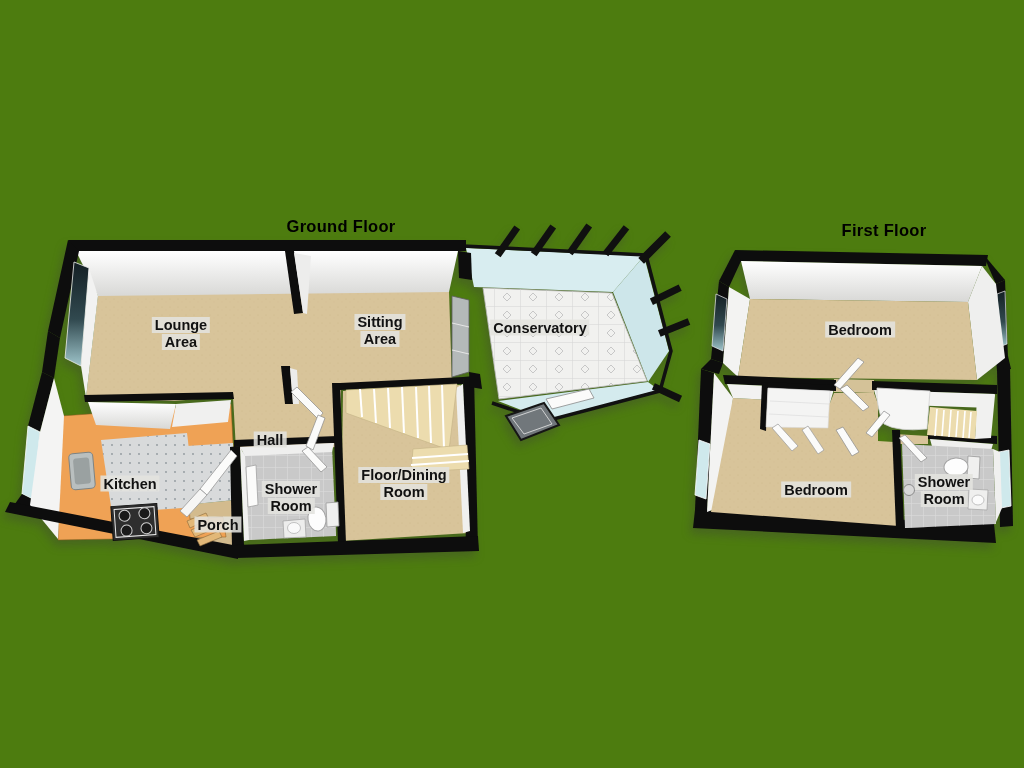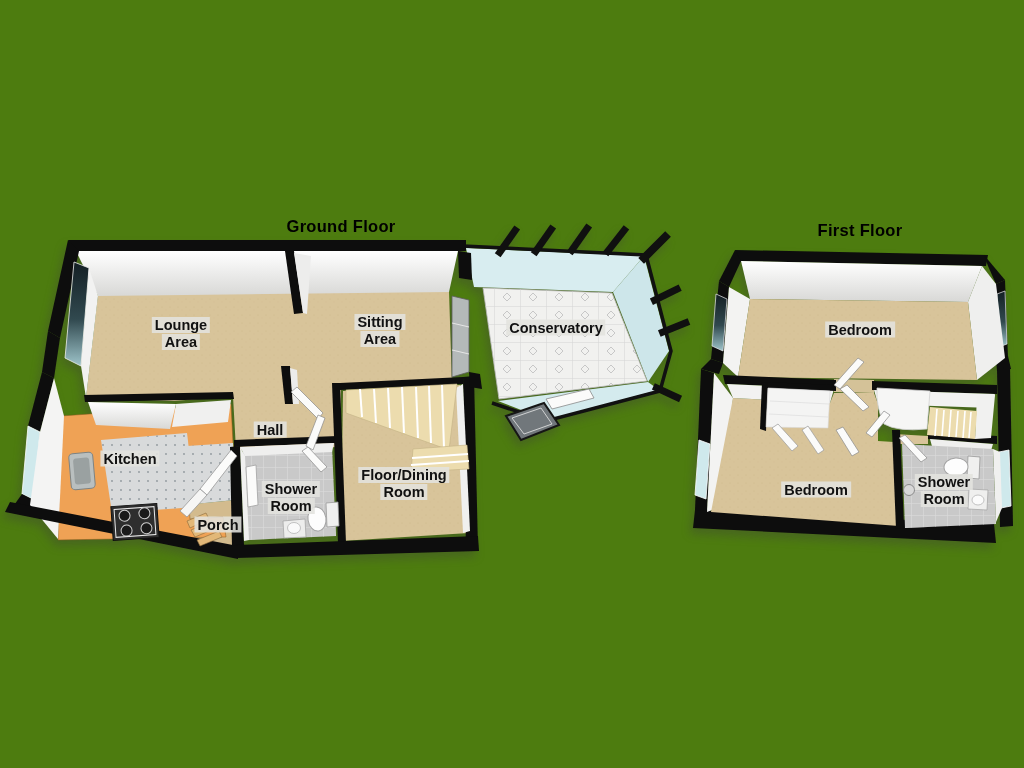--- a/index.html
+++ b/index.html
@@ -242,37 +242,37 @@
       <polygon points="772,428 778,424 798,446 792,451" fill="#fbfbfa" stroke="#999999" stroke-width="0.7"></polygon>
       <polygon points="802,430 808,426 824,450 818,454" fill="#fbfbfa" stroke="#999999" stroke-width="0.7"></polygon>
       <polygon points="836,430 843,427 859,452 852,456" fill="#fbfbfa" stroke="#8a8a8a" stroke-width="0.7"></polygon>
       <polygon points="866,433 872,437 890,415 884,411" fill="#fbfbfa" stroke="#8a8a8a" stroke-width="0.7"></polygon>
       <polygon points="899,438 905,435 927,458 921,462" fill="#fbfbfa" stroke="#8a8a8a" stroke-width="0.7"></polygon>
     </g>
   </g>
 </svg>
 
 <div class="plan-title" style="left:341px;top:226px">Ground Floor</div>
-<div class="plan-title" style="left:860px;top:230px">First Floor</div>
+<div class="plan-title" style="left:884px;top:230px">First Floor</div>
 
 <div class="room-label" style="left:181px;top:334px">
   <div class="line"><span>Lounge</span></div>
   <div class="line"><span>Area</span></div>
 </div>
 <div class="room-label" style="left:380px;top:331px">
   <div class="line"><span>Sitting</span></div>
   <div class="line"><span>Area</span></div>
 </div>
-<div class="room-label" style="left:556px;top:328px">
+<div class="room-label" style="left:540px;top:328px">
   <div class="line"><span>Conservatory</span></div>
 </div>
-<div class="room-label" style="left:270px;top:430px">
+<div class="room-label" style="left:270px;top:440px">
   <div class="line"><span>Hall</span></div>
 </div>
-<div class="room-label" style="left:130px;top:459px">
+<div class="room-label" style="left:130px;top:484px">
   <div class="line"><span>Kitchen</span></div>
 </div>
 <div class="room-label" style="left:291px;top:498px">
   <div class="line"><span>Shower</span></div>
   <div class="line"><span>Room</span></div>
 </div>
 <div class="room-label" style="left:218px;top:525px">
   <div class="line"><span>Porch</span></div>
 </div>
 <div class="room-label" style="left:404px;top:484px">

